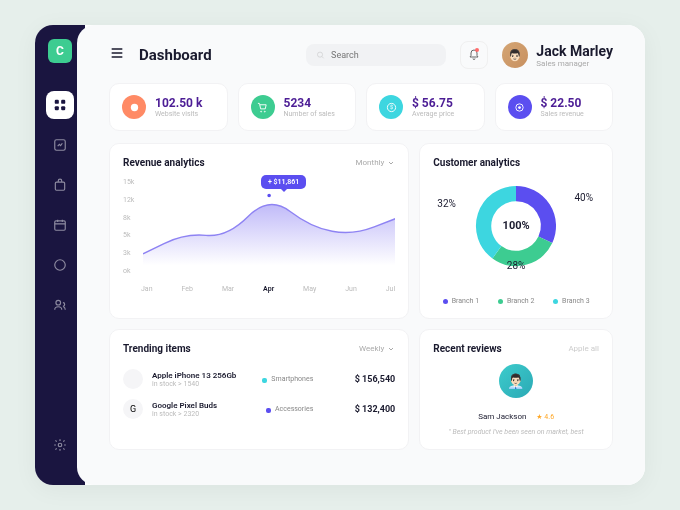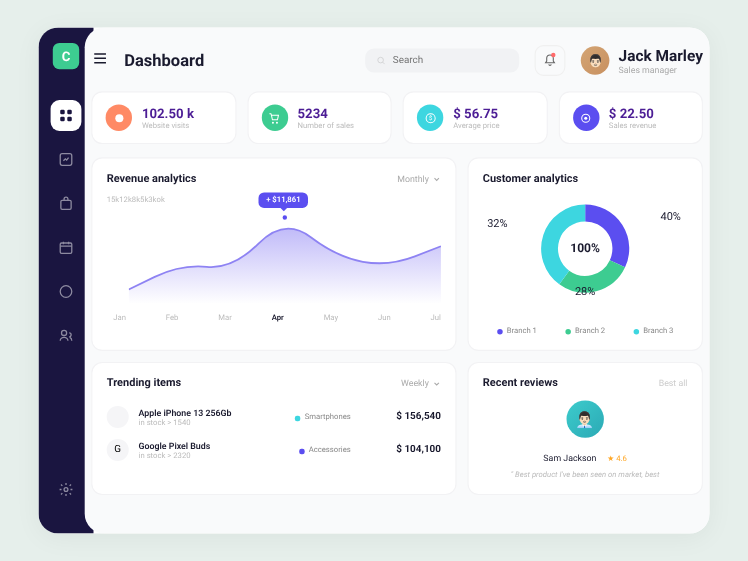--- a/index.html
+++ b/index.html
@@ -5,21 +5,21 @@
 *{box-sizing:border-box;margin:0;padding:0;font-family:-apple-system,BlinkMacSystemFont,'Segoe UI',Roboto,sans-serif}
 body{background:#e6efeb;display:flex;align-items:center;justify-content:center;width:680px;height:510px}
 .app{width:610px;height:460px;border-radius:18px;overflow:hidden;display:flex;background:#fff;box-shadow:0 4px 24px rgba(0,0,0,0.05)}
 .sidebar{width:50px;background:#1a1540;display:flex;flex-direction:column;align-items:center;padding:14px 0}
 .logo{width:24px;height:24px;background:#3dcc91;border-radius:6px;display:flex;align-items:center;justify-content:center;color:#fff;font-weight:700;font-size:12px;margin-bottom:28px}
 .nav-item{width:28px;height:28px;border-radius:8px;display:flex;align-items:center;justify-content:center;margin-bottom:12px;cursor:pointer}
 .nav-item.active{background:#fff}
 .nav-icon{width:14px;height:14px;opacity:0.5}
 .nav-item.active .nav-icon{opacity:1}
 .nav-spacer{flex:1}
-.main{flex:1;background:#f9fafb;border-radius:18px 0 0 18px;margin-left:-8px;padding:16px 6px;overflow:hidden}
+.main{flex:1;background:#f9fafb;border-radius:18px 0 0 18px;margin-left:-8px;padding:16px 32px;overflow:hidden}
 .header{display:flex;align-items:center;gap:14px;margin-bottom:14px}
 .hamburger{cursor:pointer}
 .hamburger svg{width:16px;height:16px}
 .title{font-size:15px;font-weight:700;color:#1a1a2e}
 .search{flex:1;max-width:140px;margin-left:auto;display:flex;align-items:center;background:#f1f2f4;border-radius:8px;padding:6px 10px;gap:6px}
 .search svg{width:10px;height:10px;opacity:0.4}
 .search input{border:none;background:none;outline:none;font-size:9px;color:#999;width:100%}
 .bell{width:28px;height:28px;border:1px solid #f0f0f0;border-radius:8px;display:flex;align-items:center;justify-content:center;cursor:pointer;position:relative}
 .bell svg{width:12px;height:12px}
 .bell-dot{position:absolute;top:6px;right:8px;width:4px;height:4px;background:#ff6b6b;border-radius:50%}
@@ -32,23 +32,23 @@
 .stat-icon{width:24px;height:24px;border-radius:50%;display:flex;align-items:center;justify-content:center}
 .stat-icon svg{width:11px;height:11px}
 .stat-value{font-size:12px;font-weight:700;color:#4c1d95}
 .stat-label{font-size:7px;color:#bbb}
 .grid{display:grid;grid-template-columns:1.55fr 1fr;gap:10px}
 .card{background:#fff;border-radius:10px;padding:13px;border:1px solid #f2f2f4}
 .card-head{display:flex;align-items:center;justify-content:space-between;margin-bottom:10px}
 .card-title{font-size:10px;font-weight:700;color:#1a1a2e}
 .card-filter{font-size:8px;color:#aaa;display:flex;align-items:center;gap:3px;cursor:pointer}
 .chart-area{position:relative;height:115px}
-.y-axis{position:absolute;left:0;top:0;bottom:18px;display:flex;flex-direction:row;justify-content:space-between;font-size:7px;color:#bbb}
+.y-axis{position:absolute;left:0;top:0;bottom:18px;display:flex;flex-direction:column;justify-content:space-between;font-size:7px;color:#bbb}
 .chart-svg{position:absolute;left:20px;right:0;top:0;bottom:18px}
-.x-axis{position:absolute;left:6px;right:0;bottom:0;display:flex;justify-content:space-between;font-size:7px;color:#bbb}
+.x-axis{position:absolute;left:18px;right:0;bottom:0;display:flex;justify-content:space-between;font-size:7px;color:#bbb}
 .x-axis .hl{color:#1a1a2e;font-weight:600}
 .tooltip{position:absolute;background:#5b4ef0;color:#fff;font-size:7px;font-weight:600;padding:3px 7px;border-radius:5px;white-space:nowrap}
 .tooltip::after{content:'';position:absolute;top:100%;left:50%;transform:translateX(-50%);border:3px solid transparent;border-top-color:#5b4ef0}
 .donut-wrap{position:relative;display:flex;align-items:center;justify-content:center;height:95px}
 .donut-center{position:absolute;font-size:11px;font-weight:700;color:#1a1a2e}
 .donut-label{position:absolute;font-size:10px;font-weight:400;color:#1a1a2e}
 .legend{display:flex;justify-content:space-around;margin-top:24px}
 .legend-item{display:flex;align-items:center;gap:4px;font-size:7px;color:#888}
 .legend-dot{width:5px;height:5px;border-radius:50%}
 .trend-row{display:flex;align-items:center;padding:5px 0;gap:9px}
@@ -285,29 +285,29 @@
               <div class="trend-cat"><div class="trend-dot" style="background:#3dd6e0"></div>Smartphones</div>
               <div class="trend-price">$ 156,540</div>
             </div>
             <div class="trend-row">
               <div class="trend-icon">G</div>
               <div>
                 <div class="trend-name">Google Pixel Buds</div>
                 <div class="trend-sub">in stock &gt; 2320</div>
               </div>
               <div class="trend-cat"><div class="trend-dot" style="background:#5b4ef0"></div>Accessories</div>
-              <div class="trend-price">$ 104,100</div>
+              <div class="trend-price">$ 132,400</div>
             </div>
           </div>
       </div>
 
       <div class="card">
         <div class="card-head">
           <div class="card-title">Recent reviews</div>
-          <div class="view-all">Best all</div>
+          <div class="view-all">Apple all</div>
         </div>
         <div class="review-wrap">
           <div class="review-avatar">👨🏻‍💼</div>
           <span class="review-name">Sam Jackson</span>
           <span class="review-rating">★ 4.6</span>
           <div class="review-text">" Best product I've been seen on market, best</div>
         </div>
       </div>
     </div>
 

